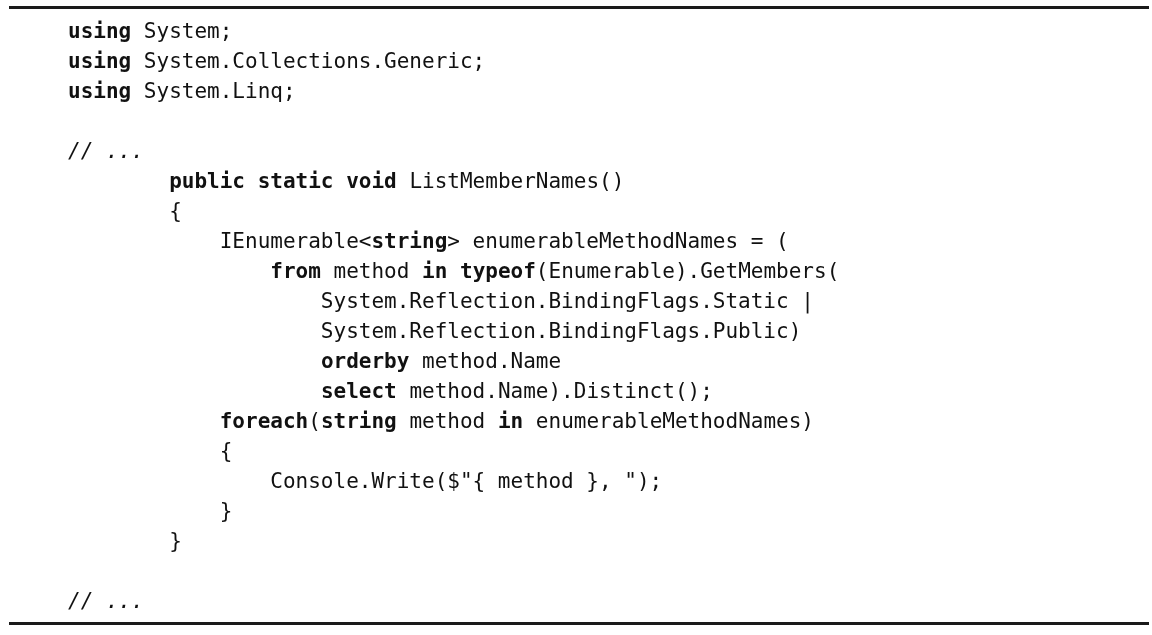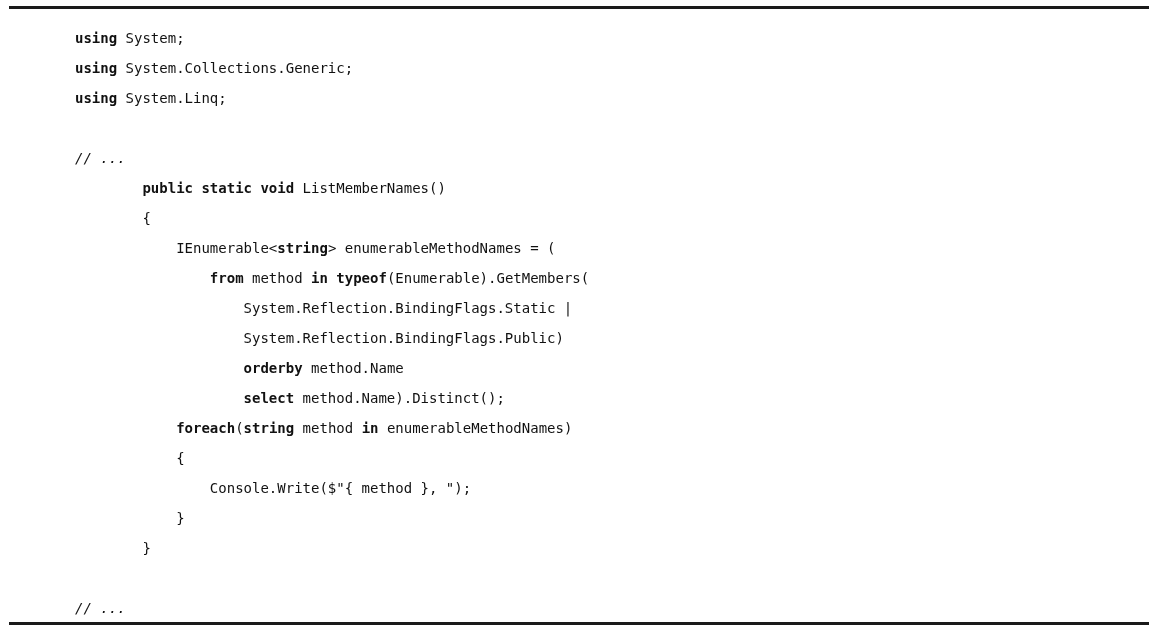--- a/index.html
+++ b/index.html
@@ -21,22 +21,22 @@
     width: 1140px;
     height: 3px;
     background: #1a1a1a;
   }
   .rule-top { top: 6px; }
   .rule-bottom { top: 622px; }
   .code {
     position: absolute;
     left: 67px;
     top: 15px;
-    margin: 8px;
-    font-size: 14px;
+    margin: 1px;
+    font-size: 21px;
     line-height: 30px;
     color: #111111;
     white-space: pre;
     font-family: "DejaVu Sans Mono", monospace;
   }
   .code .ln {
     height: 30px;
     white-space: pre;
   }
   .code .kw { font-weight: bold; }

